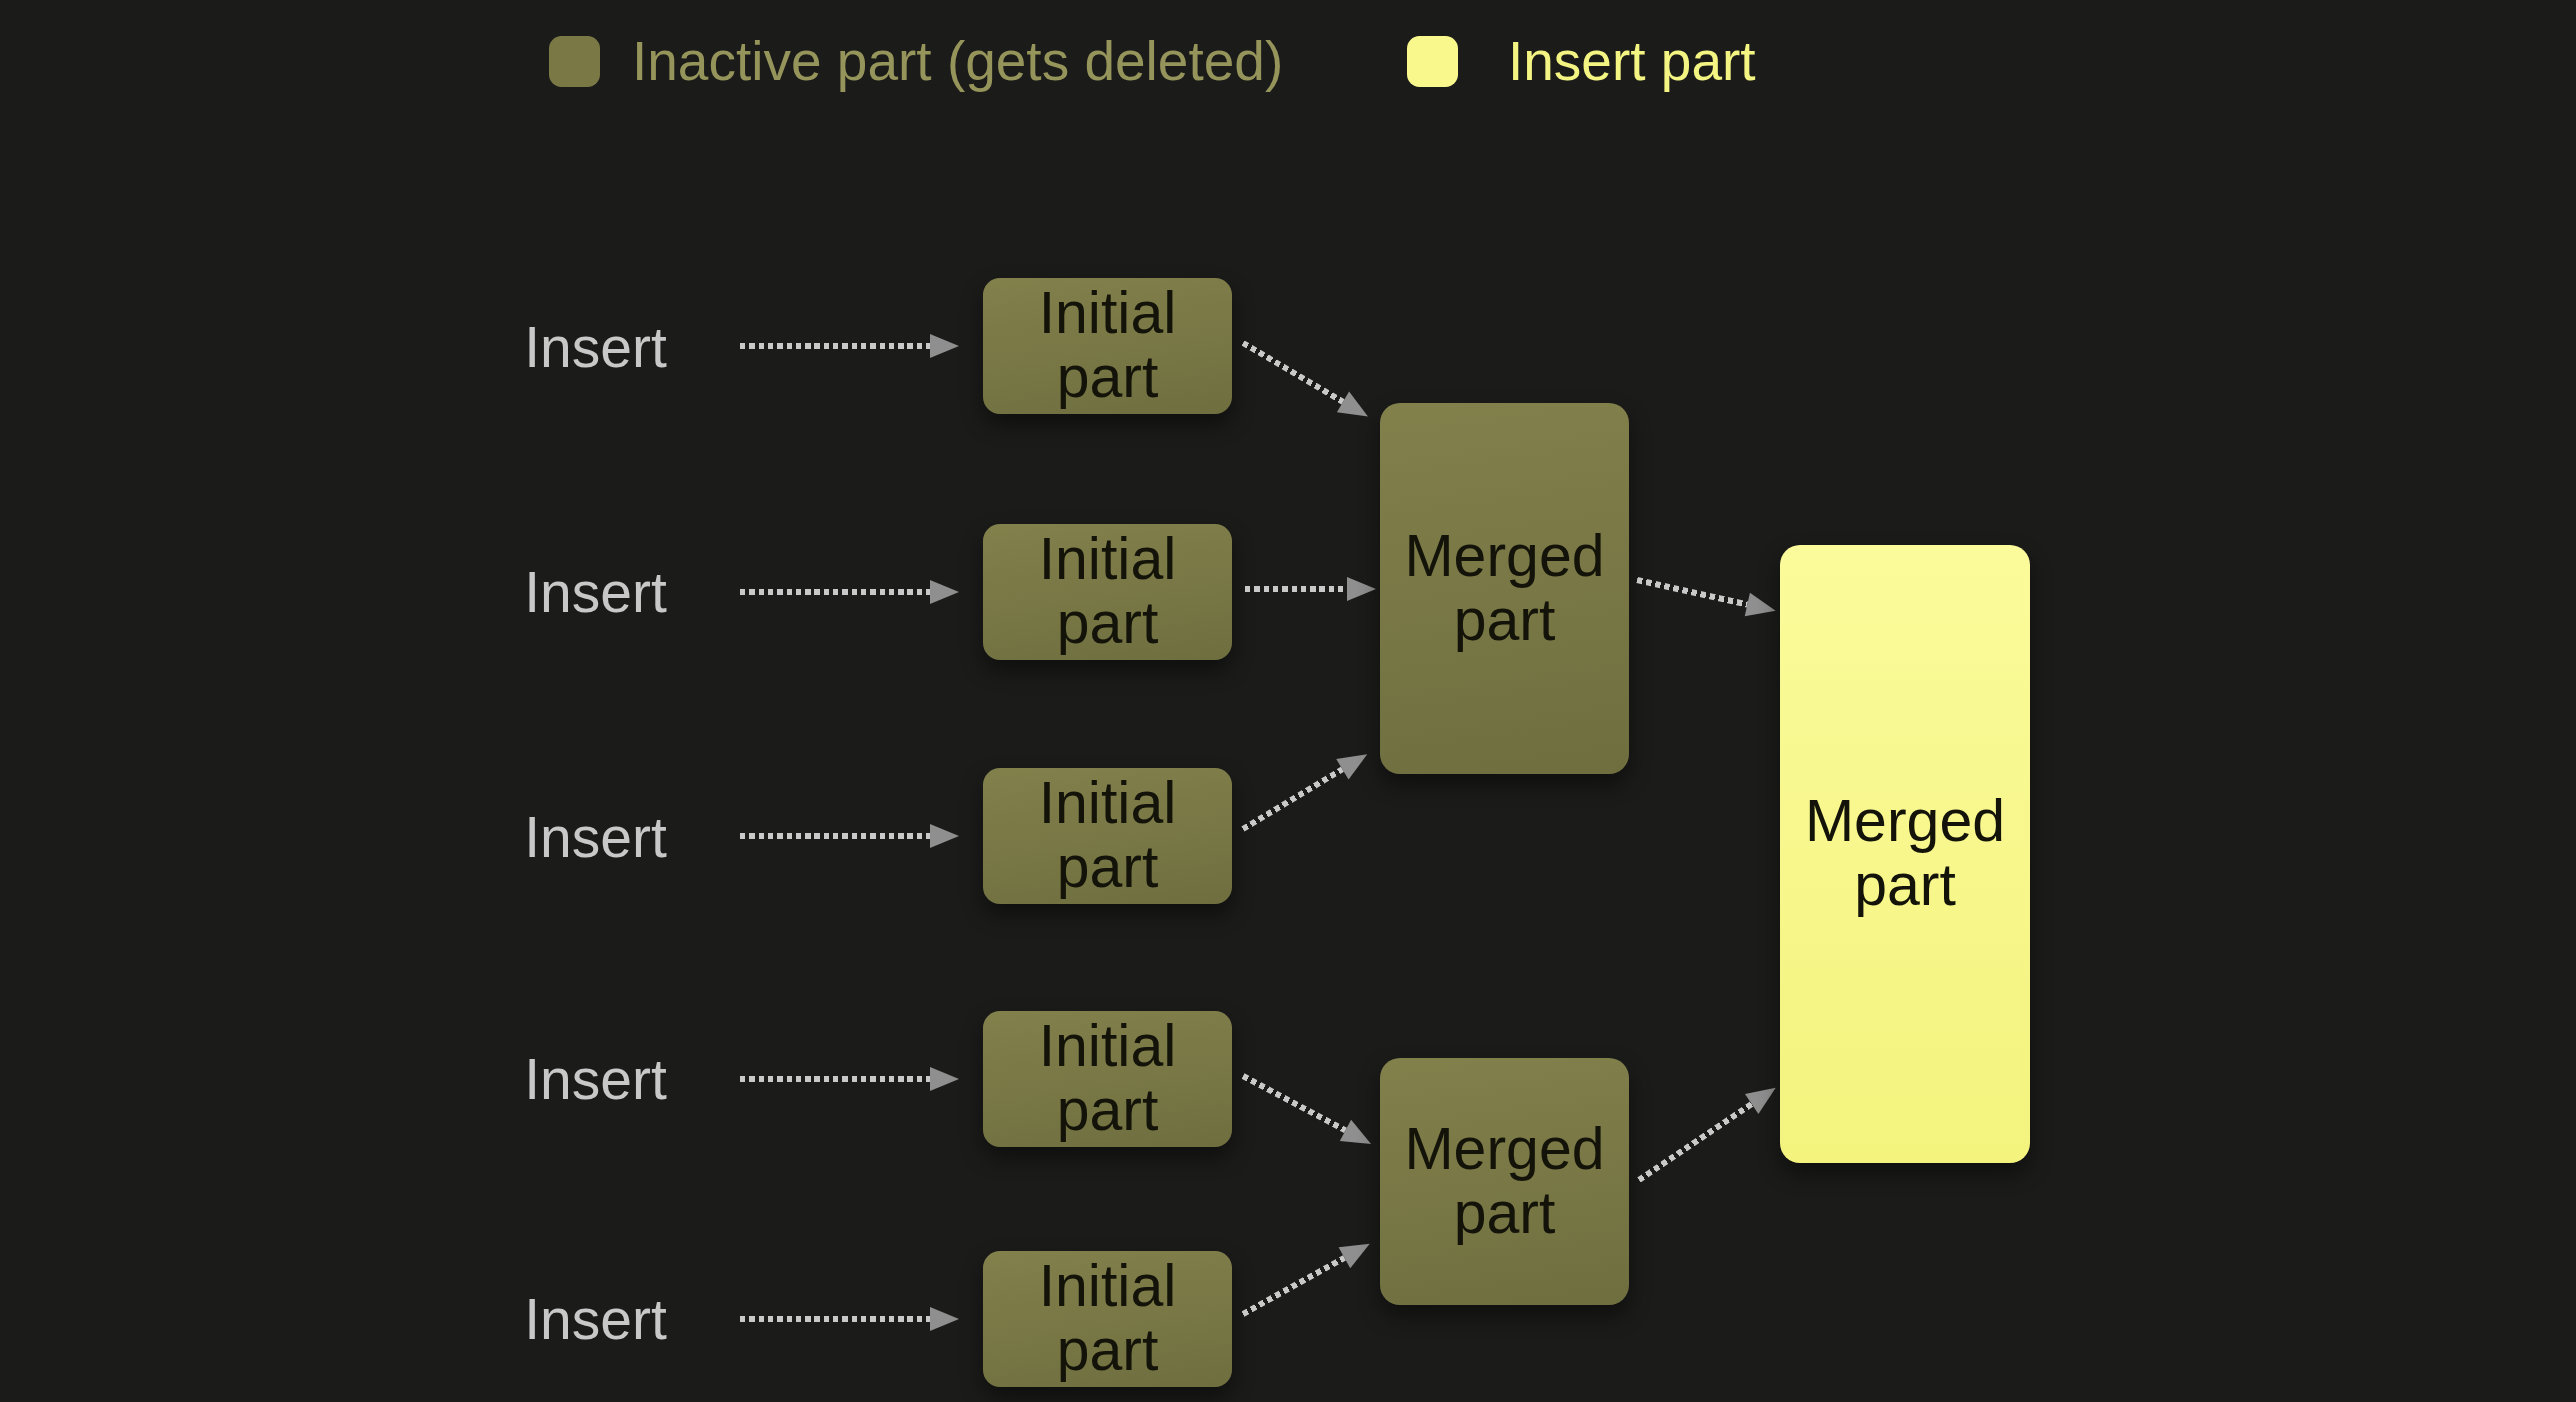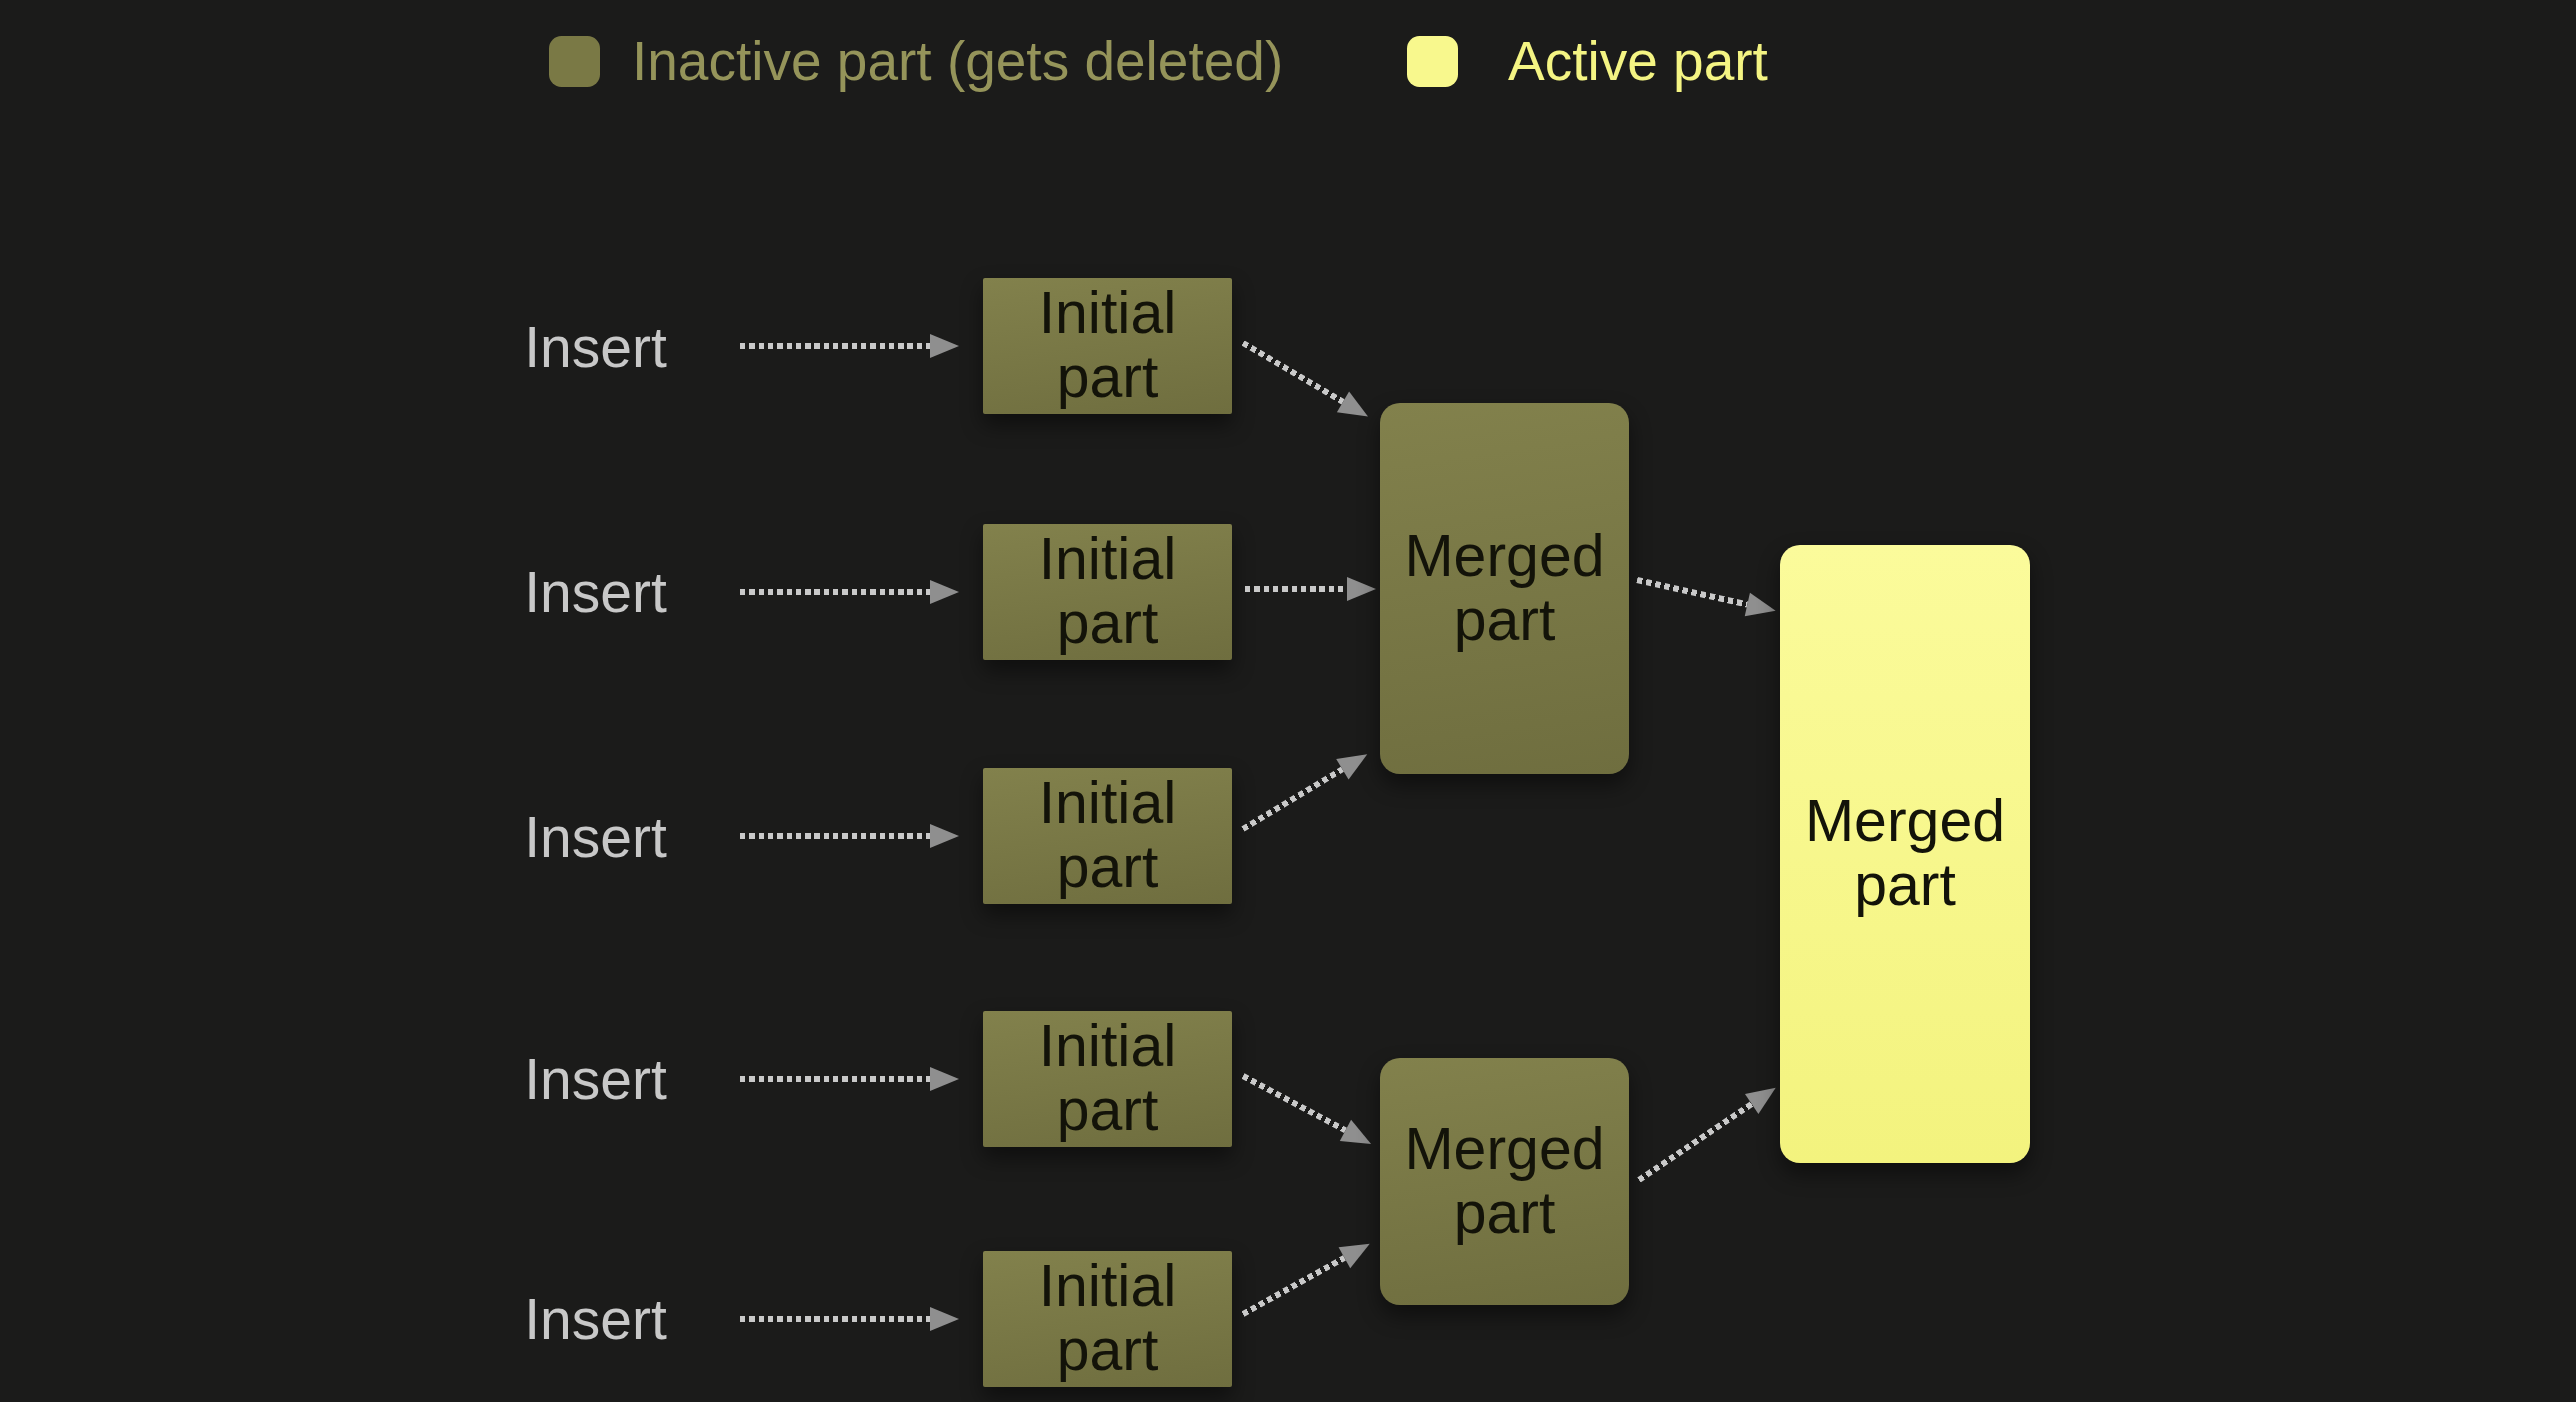--- a/index.html
+++ b/index.html
@@ -48,36 +48,36 @@
   .head{
     position:absolute;left:100%;top:50%;transform:translateY(-50%);
     width:0;height:0;
     border-top:12.4px solid transparent;border-bottom:12.4px solid transparent;
     border-left:29px solid var(--arrow-head);
   }
 
   
   .box{
     position:absolute;display:flex;align-items:center;justify-content:center;
-    text-align:center;border-radius:2px;
+    text-align:center;border-radius:17px;
     box-shadow:0 10.8px 21.6px rgba(0,0,0,.45);
   }
   .box.olive-box{background:linear-gradient(172deg,var(--inactive-fill-light),var(--inactive-fill-dark));color:var(--box-text)}
   .box.yellow-box{background:linear-gradient(180deg,var(--active-fill-light),var(--active-fill-dark));color:var(--box-text);border-radius:20px}
   .box-label{font-size:59px;line-height:1.08;max-width:220px}
 </style>
 </head>
 <body>
 
 <div id="canvas">
 
   <span class="swatch olive" style="left:549px;top:36px"></span>
   <span class="legend-label inactive" style="left:632px">Inactive part (gets deleted)</span>
   <span class="swatch yellow" style="left:1407px;top:36px"></span>
-  <span class="legend-label active" style="left:1508px">Active part</span>
+  <span class="legend-label active" style="left:1508px">Insert part</span>
 
   <div class="insert-label" style="top:312px">Insert</div>
   <div class="harrow" style="left:740px;top:343px;width:190px">
       <i class="head"></i>
     </div>
   <div class="box olive-box" style="left:983px;top:278px;width:249px;height:136px">
     <span class="box-label">Initial part</span>
   </div>
 
   <div class="insert-label" style="top:557px">Insert</div>

